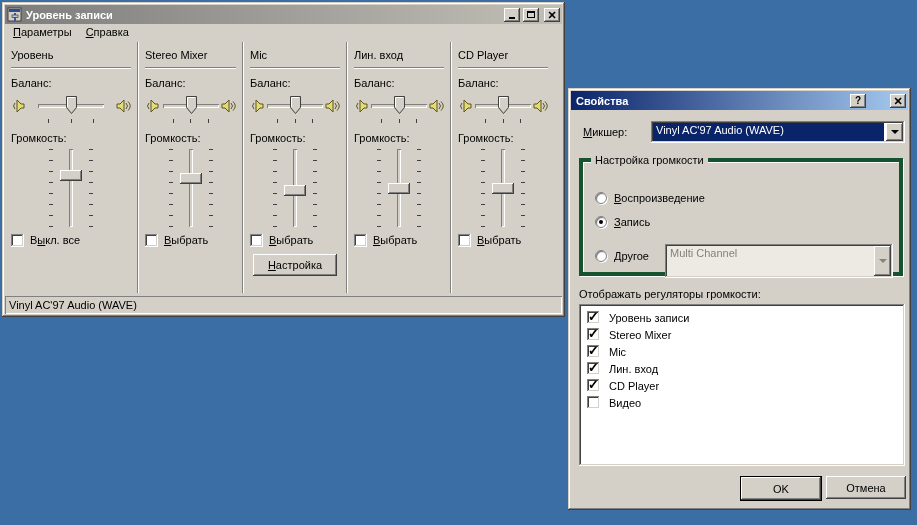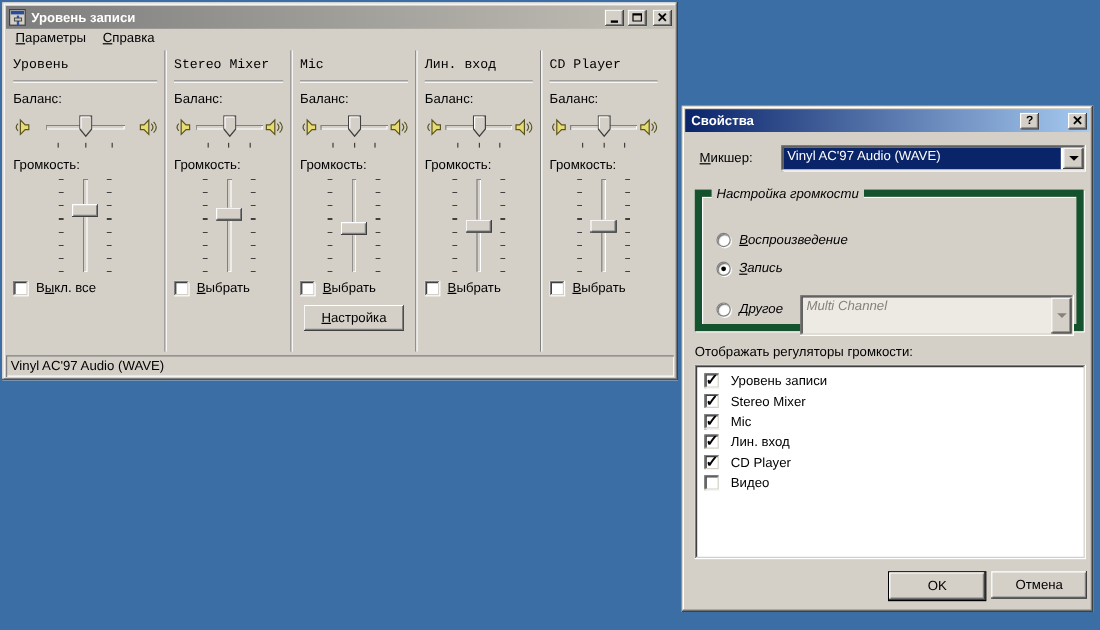--- a/index.html
+++ b/index.html
@@ -50,21 +50,21 @@
   .menu-item { padding:2px 7px 3px; }
   .columns { flex:1; display:flex; align-items:stretch; }
   .channel { padding:5px 6px 0; }
   .channel:not(:last-child) { border-right:1px solid #808080; }
   .channel + .channel { border-left:1px solid #fff; }
   .channel:nth-child(1){ width:133px; }
   .channel:nth-child(2){ width:105px; }
   .channel:nth-child(3){ width:104px; }
   .channel:nth-child(4){ width:104px; }
   .channel:nth-child(5){ width:103px; }
-  .chname { height:14px; margin:2px 0 4px; white-space:nowrap;font-family:Liberation Mono, monospace; }
+  .chname { height:14px; margin:2px 0 4px; white-space:nowrap; }
   .lbl { margin:8px 0 5px; white-space:nowrap; }
 
   .balance-row { display:flex; align-items:center; justify-content:space-between; height:24px; }
   .spk { width:16px; height:16px; flex:0 0 16px; }
   .hslider { position:relative; width:56px; height:22px; }
   .channel:nth-child(1) .hslider { width:66px; }
   .htrack {
     position:absolute; left:0; right:0; top:9px; height:4px; background:#D4D0C8;
     box-shadow: inset 1px 1px #808080, inset -1px -1px #fff;
   }
@@ -117,21 +117,21 @@
   .combo .drop { width:17px; margin:2px; display:flex; align-items:center; justify-content:center;
                  background:#D4D0C8;
                  box-shadow: inset -1px -1px #404040, inset 1px 1px #fff,
                              inset -2px -2px #808080, inset 2px 2px #D4D0C8; }
   .arrow { width:0; height:0; border:4px solid transparent; border-top:4px solid #000;
            margin-top:4px; }
   .combo.disabled { background:#EDEAE3; }
   .combo.disabled .val { color:#84827C; }
   .combo.disabled .arrow { border-top-color:#84827C; }
 
-  .group { border:6px solid #14532d; box-shadow: inset 1px 1px #fff, 1px 1px 0 #fff; font-style: italic; }
+  .group { border:4px solid #14532d; box-shadow: inset 1px 1px #fff, 1px 1px 0 #fff; }
   .group-title { position:absolute; top:-8px; left:8px; background:#D4D0C8; padding:0 4px; }
 
   .radiorow { display:flex; align-items:center; gap:7px; position:absolute; }
   .radio { width:12px; height:12px; flex:0 0 12px; border-radius:50%; background:#fff;
            border:1px solid #808080; position:relative;
            box-shadow: inset 1px 1px 1px rgba(64,64,64,.75), 1px 1px 0 rgba(255,255,255,.9); }
   .radio.on::after { content:""; position:absolute; left:3px; top:3px; width:4px; height:4px;
                      border-radius:50%; background:#000; }
 
   .listbox { padding:5px 4px; overflow:hidden; }

